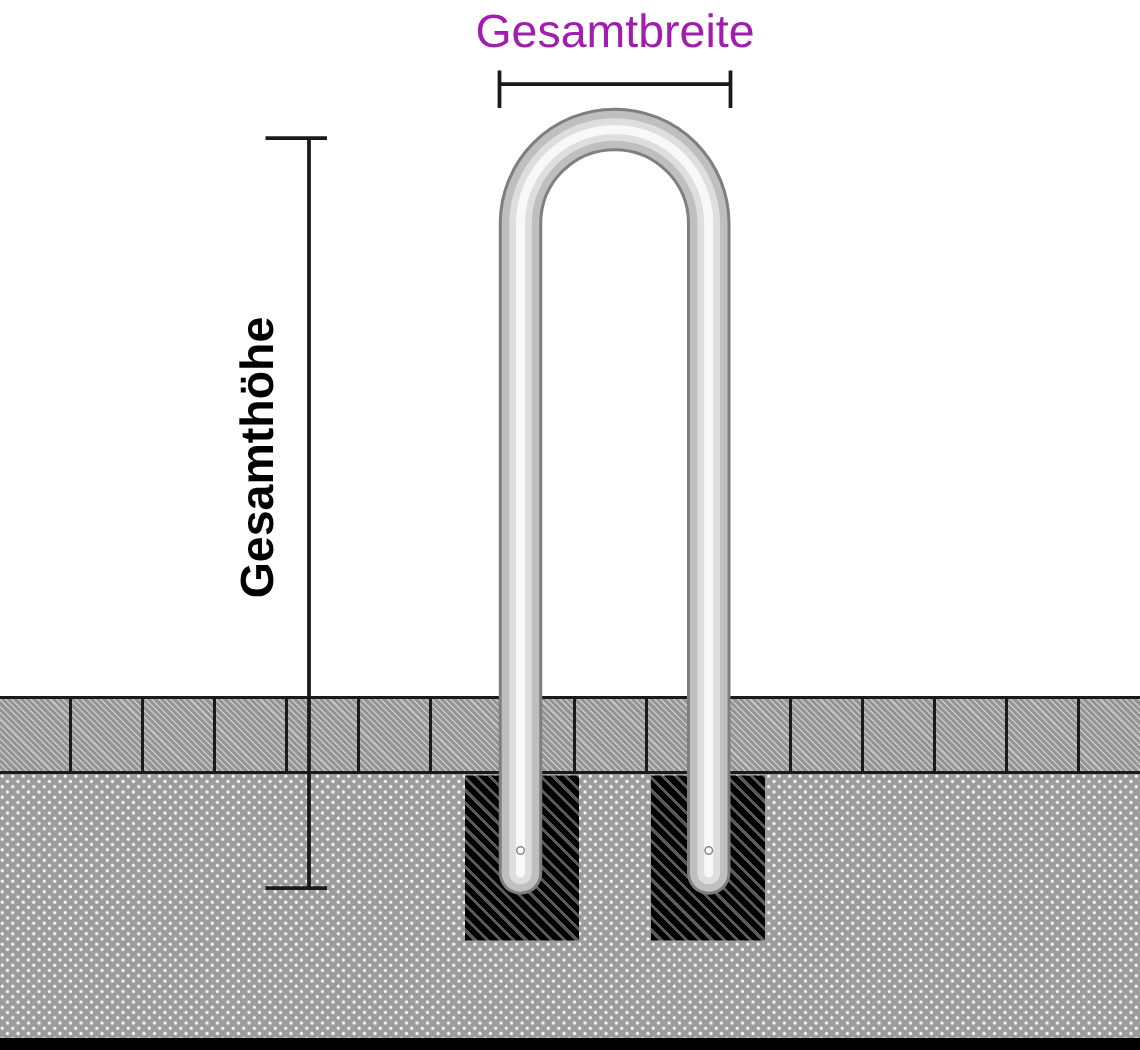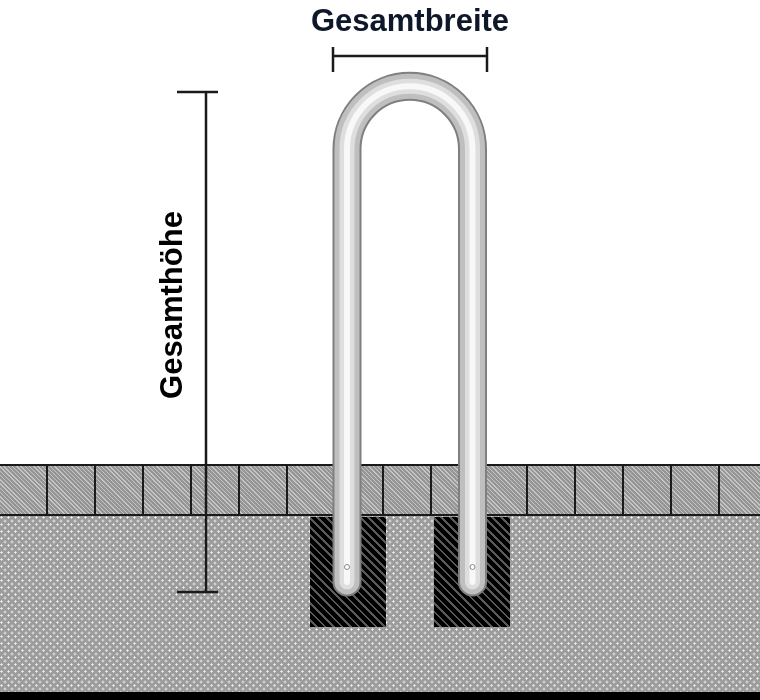--- a/index.html
+++ b/index.html
@@ -82,22 +82,22 @@
   .tube-highlight { fill: none; stroke: var(--tube-highlight, #f8f8f8); stroke-width: 6; stroke-linecap: round; }
   .tube-hole      { fill: #ffffff; stroke: #888888; stroke-width: 1; }
 
   
   .width-label {
     position: absolute;
     left: 410px;
     top: 3px;
     transform: translateX(-50%);
     font-size: 31px;
-    font-weight: bold;
-    color: #0f172a;
+    font-weight: normal;
+    color: #a21caf;
     white-space: nowrap;
   }
   .height-label {
     position: absolute;
     left: 172px;
     top: 305px;
     transform: translate(-50%, -50%) rotate(-90deg);
     font-size: 31px;
     font-weight: bold;
     color: #000000;

